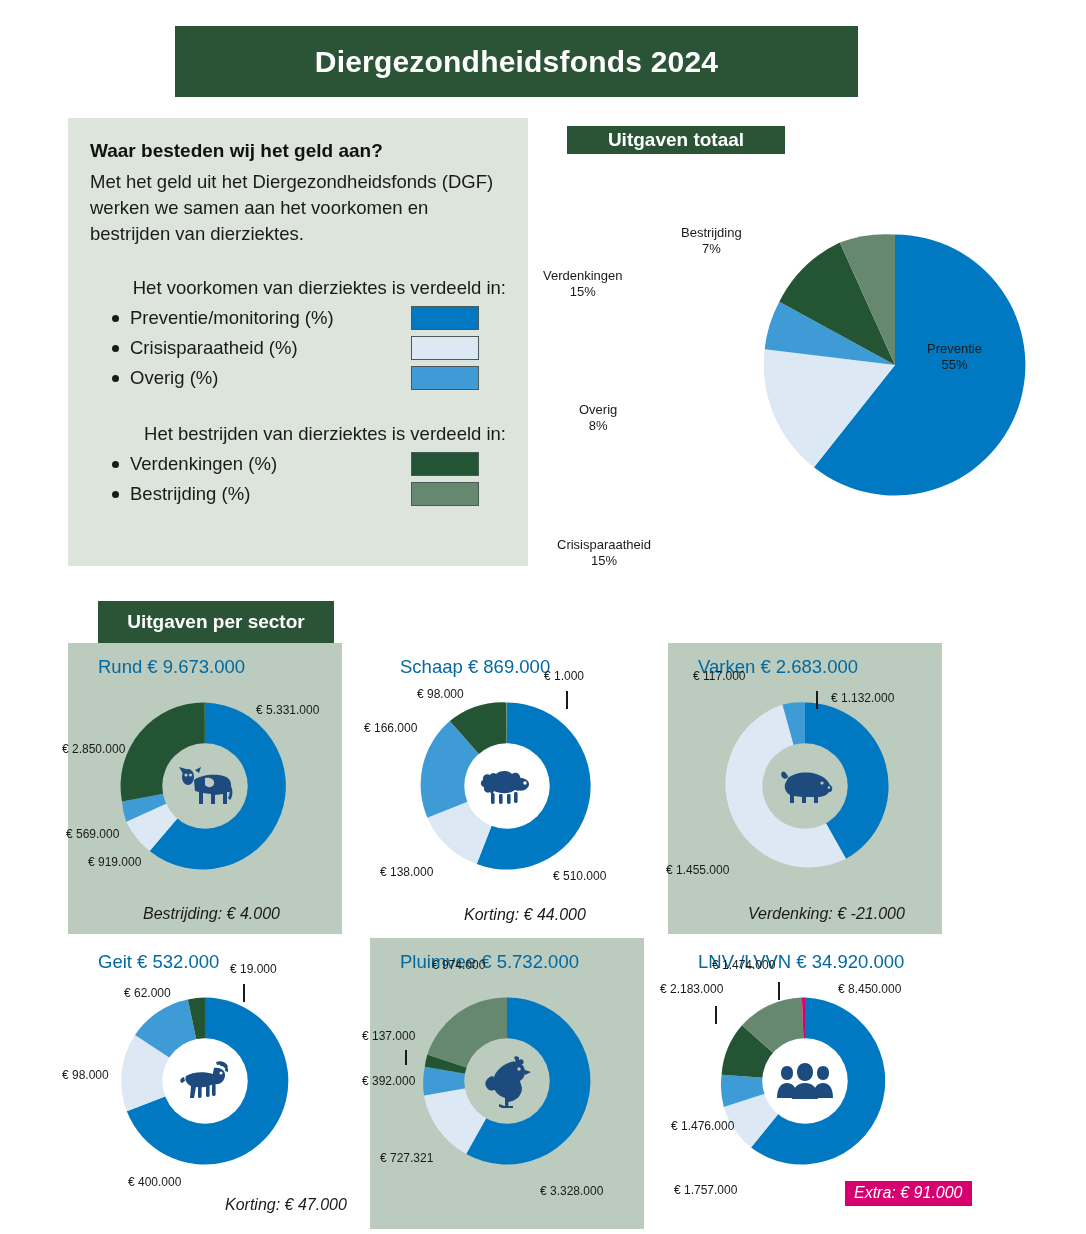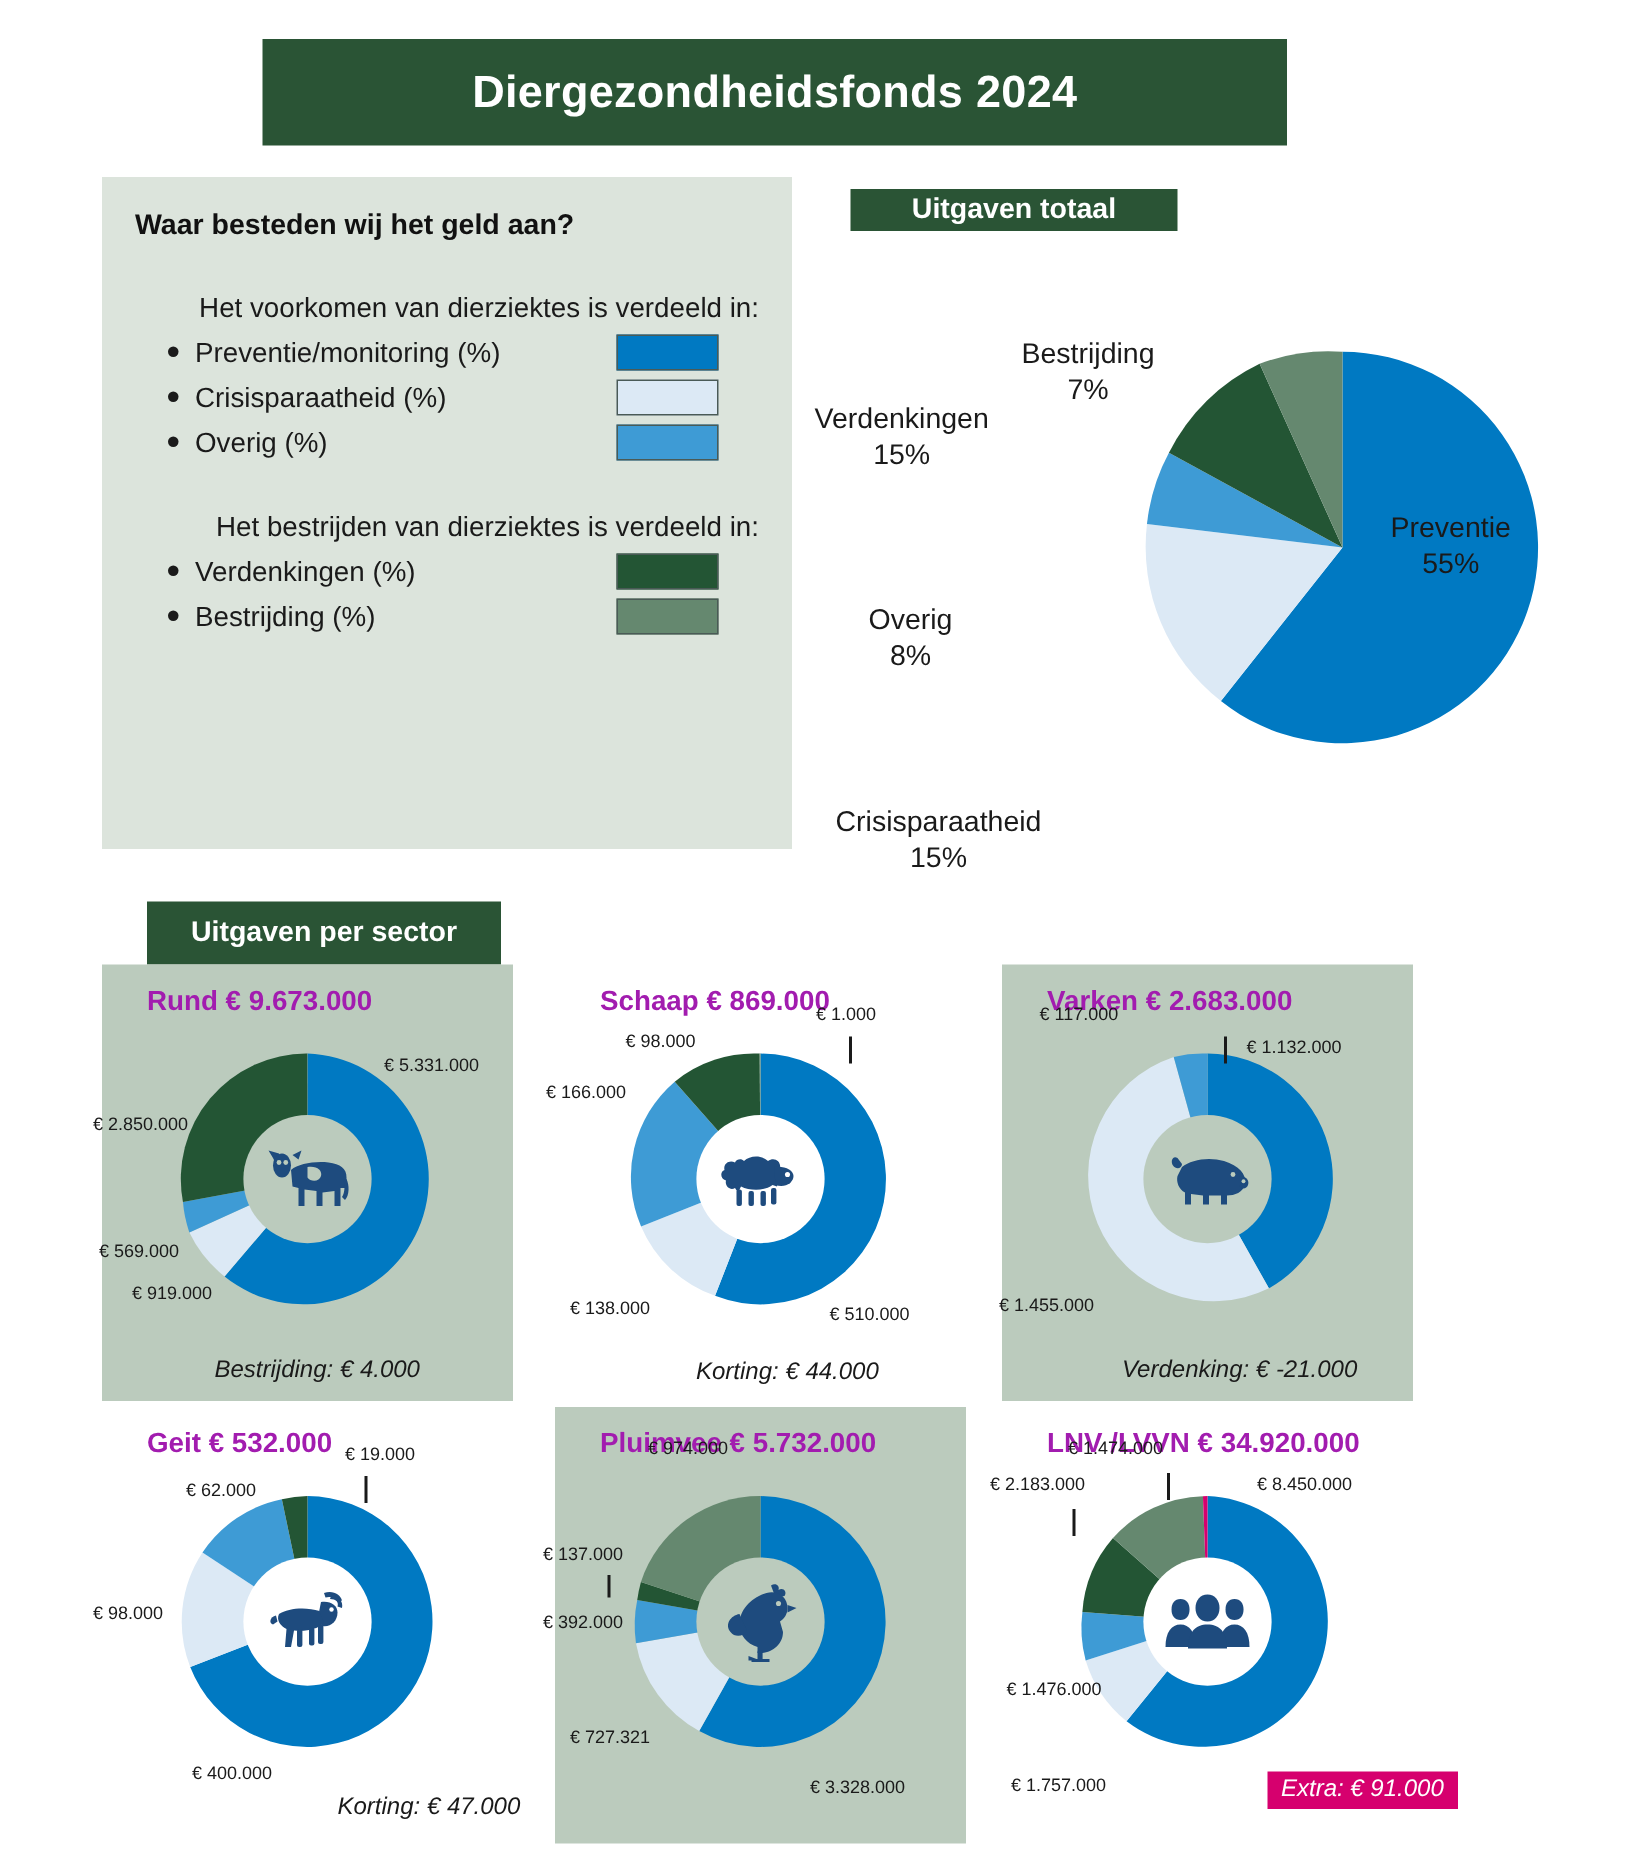--- a/index.html
+++ b/index.html
@@ -52,33 +52,33 @@
     font-size:19px;font-weight:bold;
     display:flex;align-items:center;justify-content:center;
     box-sizing:border-box;
   }
   #chip-total{left:555px;top:126px;width:218px;height:28px;margin-left:12px;}
   #chip-sector{left:98px;top:601px;width:236px;height:42px;}
 
   
   .pie-wrap{position:absolute;left:535px;top:168px;width:545px;height:400px;}
   .pie-svg{position:absolute;left:215px;top:52px;}
-  .pie-lab{position:absolute;font-size:19px;color:#1a1a1a;text-align:center;line-height:1.25;white-space:nowrap;}
+  .pie-lab{position:absolute;font-size:13px;color:#1a1a1a;text-align:center;line-height:1.25;white-space:nowrap;}
   #lab-preventie{left:392px;top:173px;text-align:center;}
   #lab-crisis{left:22px;top:369px;}
   #lab-overig{left:44px;top:234px;}
   #lab-verdenk{left:8px;top:100px;}
   #lab-bestrijd{left:146px;top:57px;}
 
   
   .card{position:absolute;box-sizing:border-box;}
   .card.shaded{background:#bbcbbd;}
   .card-title{
     position:absolute;left:30px;top:13px;
-    font-size:18.5px;font-weight:bold;color:#a21caf;white-space:nowrap;
+    font-size:18.5px;font-weight:normal;color:#0369a1;white-space:nowrap;
   }
   .donut-holder{position:absolute;}
   .dlab{position:absolute;font-size:12px;color:#1a1a1a;white-space:nowrap;}
   .foot{
     position:absolute;font-size:16px;font-style:italic;color:#1a1a1a;white-space:nowrap;
   }
   .badge-extra{
     position:absolute;background:#d6006e;color:#ffffff;
     font-size:16px;font-style:italic;
     padding:3px 9px 4px 9px;white-space:nowrap;
@@ -94,20 +94,21 @@
 <body>
 
 <div class="page">
 
   <div class="title-bar">
     <span class="t">Diergezondheidsfonds 2024</span>
   </div>
 
   <div class="info-panel">
     <p class="info-h">Waar besteden wij het geld aan?</p>
+    <p class="info-p">Met het geld uit het Diergezondheidsfonds (DGF) werken we samen aan het voorkomen en bestrijden van dierziektes.</p>
 
     <p class="info-sub">Het voorkomen van dierziektes is verdeeld in:</p>
     <ul class="legend-list">
       <li class="legend-row">
         <span class="legend-bullet"></span>
         <span class="legend-label">Preventie/monitoring (%)</span>
         <span class="legend-swatch" style="background:#0079c2"></span>
       </li>
       <li class="legend-row">
         <span class="legend-bullet"></span>

